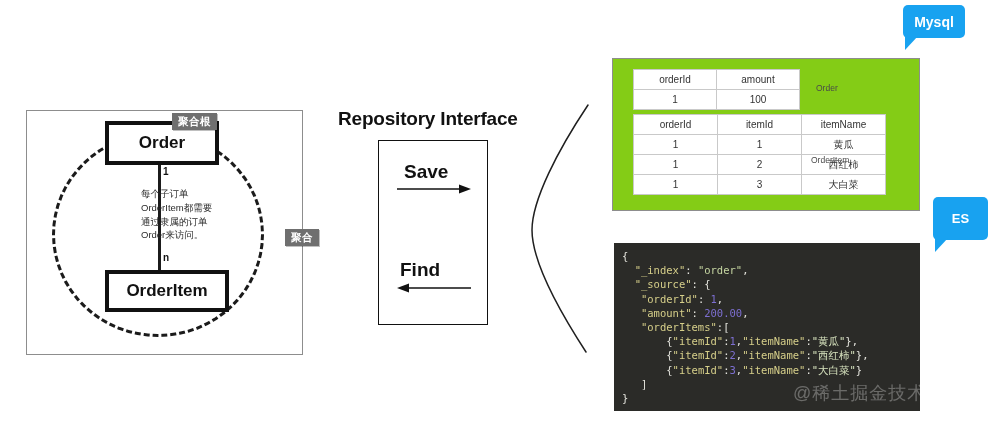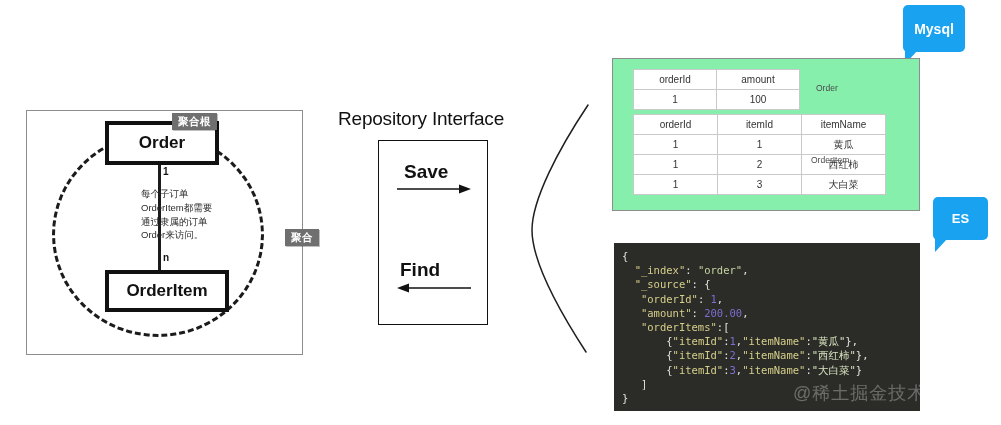--- a/index.html
+++ b/index.html
@@ -37,39 +37,39 @@
   #badge-agg-root{left:172px;top:113px;}
   #badge-agg{left:249px;top:229px;margin-left:36px;}
   #ddd-note{
     left:141px;top:187px;width:92px;font-size:9.5px;line-height:1.45;
     color:#2b2b2b;
   }
   #ddd-note div{white-space:nowrap;}
 
   
   #repo-title{
-    left:338px;top:108px;font-size:19px;font-weight:normal;letter-spacing:-.2px;
+    left:338px;top:108px;font-size:19px;font-weight:bold;letter-spacing:-.2px;
   }
   #repo-box{
     left:378px;top:140px;width:110px;height:185px;
     border:1.5px solid #111;background:#fff;box-sizing:border-box;
   }
   .op-label{font-size:19px;font-weight:bold;color:#111;}
   #op-save{left:404px;top:161px;}
   #op-find{left:400px;top:259px;}
   #arrow-save{left:396px;top:183px;}
   #arrow-find{left:396px;top:282px;}
 
   
   #brace-arc{left:520px;top:90px;}
 
   
   #mysql-panel{
     left:612px;top:58px;width:308px;height:153px;
-    border:1px solid #8d8d8d;background:#86efac;box-sizing:border-box;
+    border:1px solid #8d8d8d;background:#84cc16;box-sizing:border-box;
   }
   table.db{
     border-collapse:collapse;background:#fff;position:absolute;
   }
   table.db td,table.db th{
     border:1px solid #c9c9c9;font-weight:normal;font-size:10px;
     color:#333;text-align:center;height:19px;padding:0 4px;
   }
   #tbl-order{left:20px;top:10px;}
   #tbl-order th,#tbl-order td{width:74px;}
@@ -104,21 +104,21 @@
   .callout{
     position:absolute;background:#18a2f0;color:#fff;font-weight:bold;
     display:flex;align-items:center;justify-content:center;
     border-radius:5px;
   }
   .callout .tail{
     position:absolute;left:2px;bottom:-12px;width:0;height:0;
     border-style:solid;border-width:14px 13px 0 0;
     border-color:#18a2f0 transparent transparent transparent;
   }
-  #callout-mysql{left:903px;top:5px;width:62px;height:47px;font-size:14px;}
+  #callout-mysql{left:903px;top:5px;width:62px;height:33px;font-size:14px;}
   #callout-es{left:933px;top:197px;width:55px;height:43px;font-size:13px;}
 </style>
 </head>
 <body>
 
 <div class="abs" id="ddd-panel"></div>
 <div class="abs" id="ddd-dashed-circle"></div>
 
 <div class="abs entity-box" id="entity-order">
   <span>Order</span>

